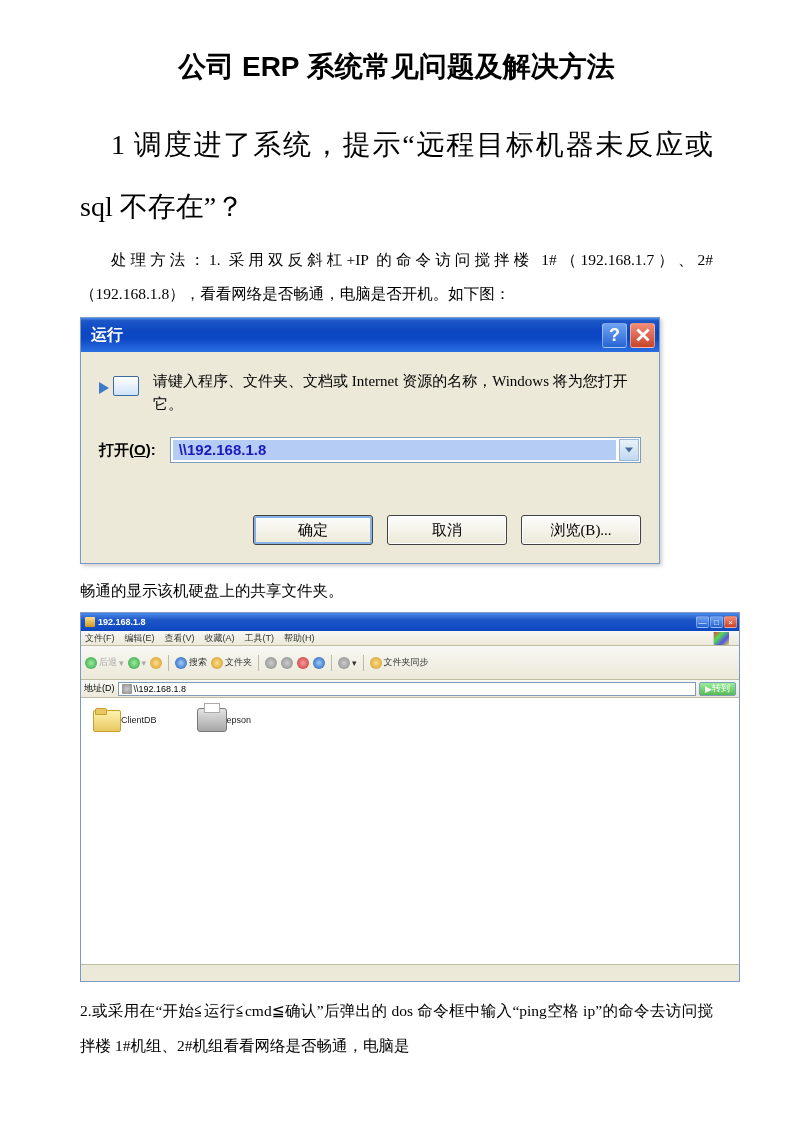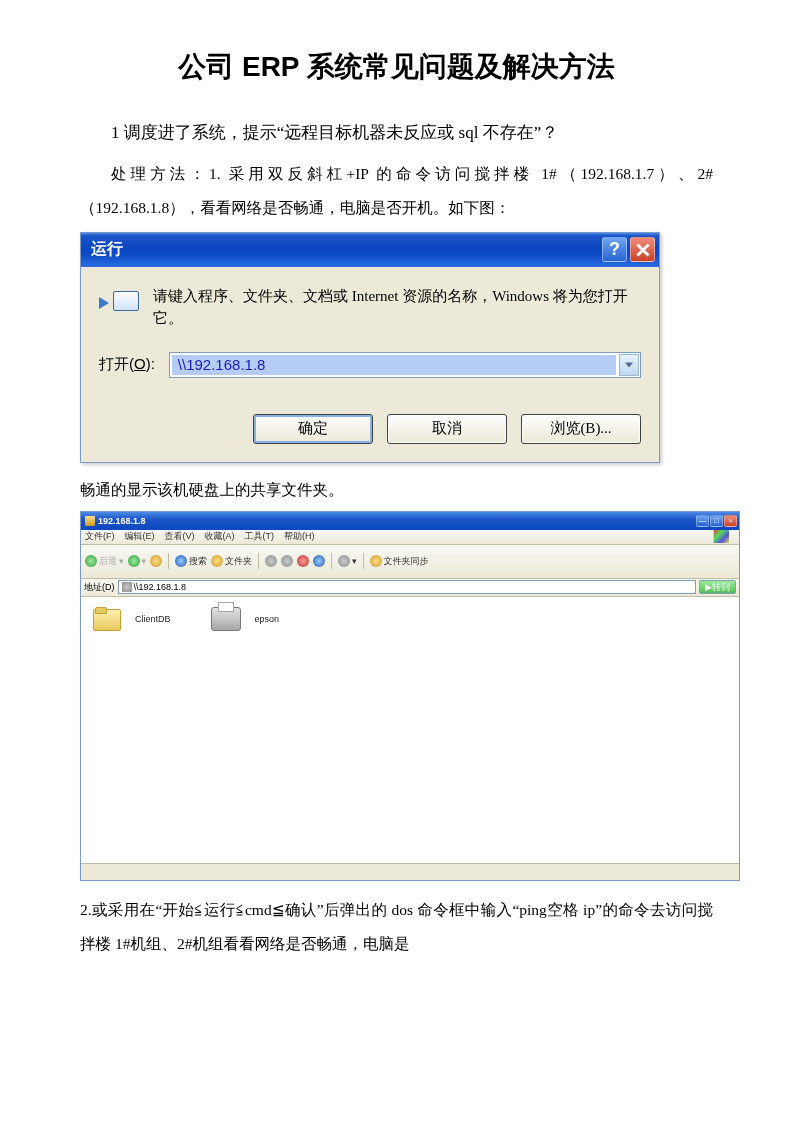--- a/index.html
+++ b/index.html
@@ -19,21 +19,21 @@
     font-family: "SimHei", "黑体", sans-serif;
     margin-bottom: 28px;
   }
   .para {
     font-size: 15.5px;
     line-height: 2.2;
     text-align: justify;
     margin-bottom: 6px;
   }
   .indent { text-indent: 2em; }
-  .num-big { font-size: 17px; font-family: "Times New Roman"; }
+  .num-big { font-size: 28px; font-family: "Times New Roman"; }
   .after-img { margin-top: 10px; margin-bottom: 4px; text-indent: 0; }
   .para-last { margin-top: 6px; }
 
   
   .run-dialog {
     width: 580px;
     margin: 4px auto 6px 0;
     border: 1px solid #7b99c6;
     background: #ece9d8;
     font-family: "SimSun", sans-serif;
@@ -89,21 +89,22 @@
     border-left: 10px solid #3d7bc8;
   }
   .prompt {
     font-size: 15px;
     line-height: 1.5;
     font-family: "SimSun", serif;
   }
   .dlg-row2 {
     display: flex;
     align-items: center;
-    margin-bottom: 36px;
+    margin-bottom: 52px;
+    font-weight: bold;
   }
   .open-label {
     font-size: 15px;
     margin-right: 14px;
     white-space: nowrap;
   }
   .open-label u { text-decoration: underline; }
   .combo {
     flex: 1;
     height: 26px;
@@ -226,21 +227,21 @@
     background: linear-gradient(#9e9,#5b5);
     border: 1px solid #7f9db9;
     color: #fff; border-radius: 2px;
     display: flex; align-items: center; cursor: pointer;
   }
   .exp-content {
     flex: 1; background: #fff; padding: 10px 12px;
     display: flex; gap: 40px; align-items: flex-start;
     position: relative;
   }
-  .share-item { display: flex; align-items: center; gap: 14px; font-size: 9px; color: #222; }
+  .share-item { display: flex; align-items: center; gap: 0; font-size: 9px; color: #222; }
   .folder-ico {
     width: 28px; height: 24px; position: relative;
   }
   .folder-ico::before {
     content: ''; position: absolute; inset: 2px 0 0 0;
     background: linear-gradient(#fff2b0,#e8c860);
     border: 1px solid #c8a030; border-radius: 2px;
   }
   .folder-ico::after {
     content: ''; position: absolute; top: 0; left: 2px; width: 10px; height: 5px;

